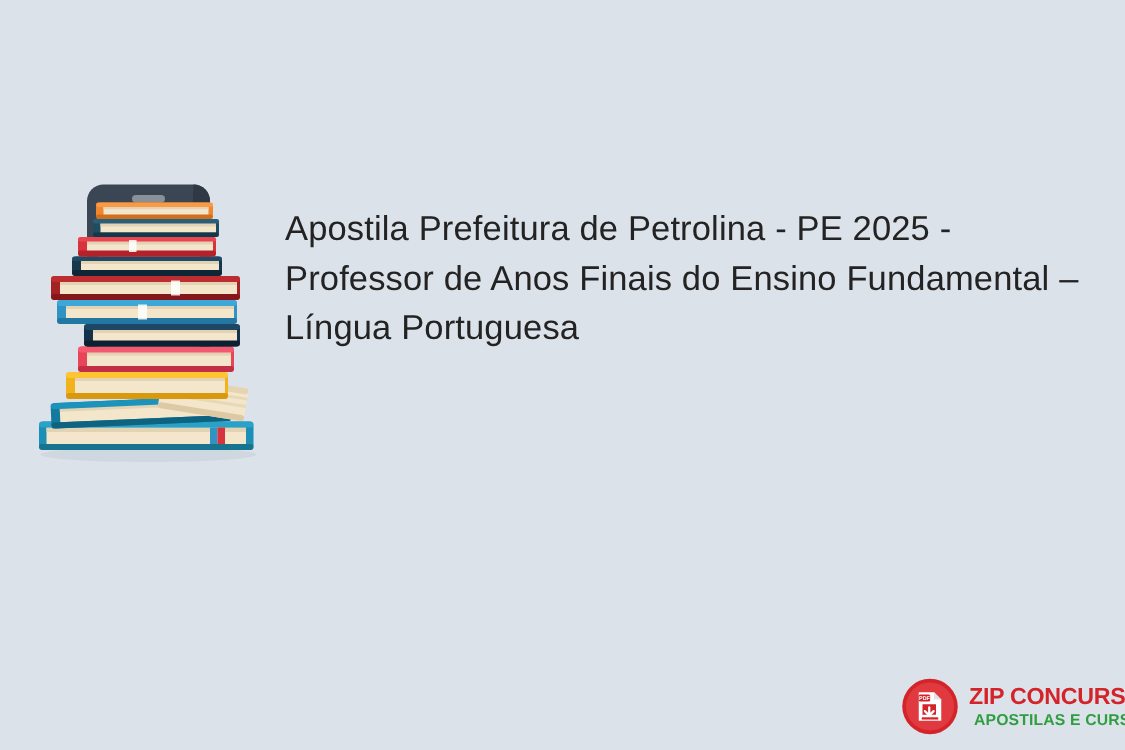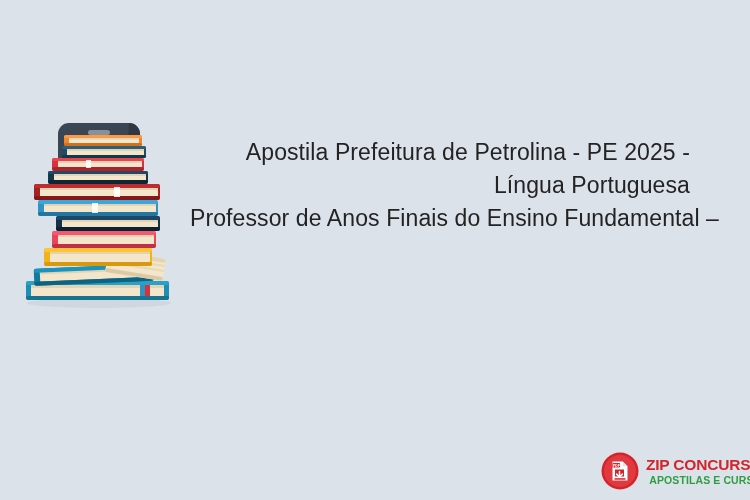--- a/index.html
+++ b/index.html
@@ -30,21 +30,21 @@
     height: 200px;
   }
   .illustration svg { display: block; }
 
   
   .title-block {
     position: absolute;
     left: 190px;
     top: 136px;
     width: 500px;
-    text-align: right;
+    text-align: left;
   }
   .title-line {
     color: #232323;
     font-size: 23px;
     line-height: 33px;
     font-weight: 400;
     letter-spacing: 0.1px;
     white-space: nowrap;
   }
 
@@ -204,22 +204,22 @@
         <rect x="55" y="19" width="70" height="2.5" fill="#e2d3b4"></rect>
         <rect x="50" y="17" width="78" height="3" rx="1.5" fill="#fb9a44"></rect>
         <rect x="50" y="25" width="78" height="3" rx="1.5" fill="#d06f1c"></rect>
       </g>
 
     </svg>
   </div>
 
   <div class="title-block">
     <div class="title-line">Apostila Prefeitura de Petrolina - PE 2025 -</div>
+    <div class="title-line">Professor de Anos Finais do Ensino Fundamental –</div>
     <div class="title-line">Língua Portuguesa</div>
-    <div class="title-line">Professor de Anos Finais do Ensino Fundamental –</div>
   </div>
 
   <div class="logo">
     <div class="logo-mark">
       <svg width="38" height="38" viewBox="0 0 38 38" xmlns="http://www.w3.org/2000/svg">
         <circle cx="19" cy="19" r="18.5" fill="#d5232a"></circle>
         <circle cx="19" cy="19" r="16" fill="#e03a40"></circle>
 
         <path d="M11.5,9.5 h10.2 l4.8,4.8 v14.2 h-15 z" fill="#ffffff"></path>
         <path d="M21.7,9.5 l4.8,4.8 h-4.8 z" fill="#dfe3e6"></path>

